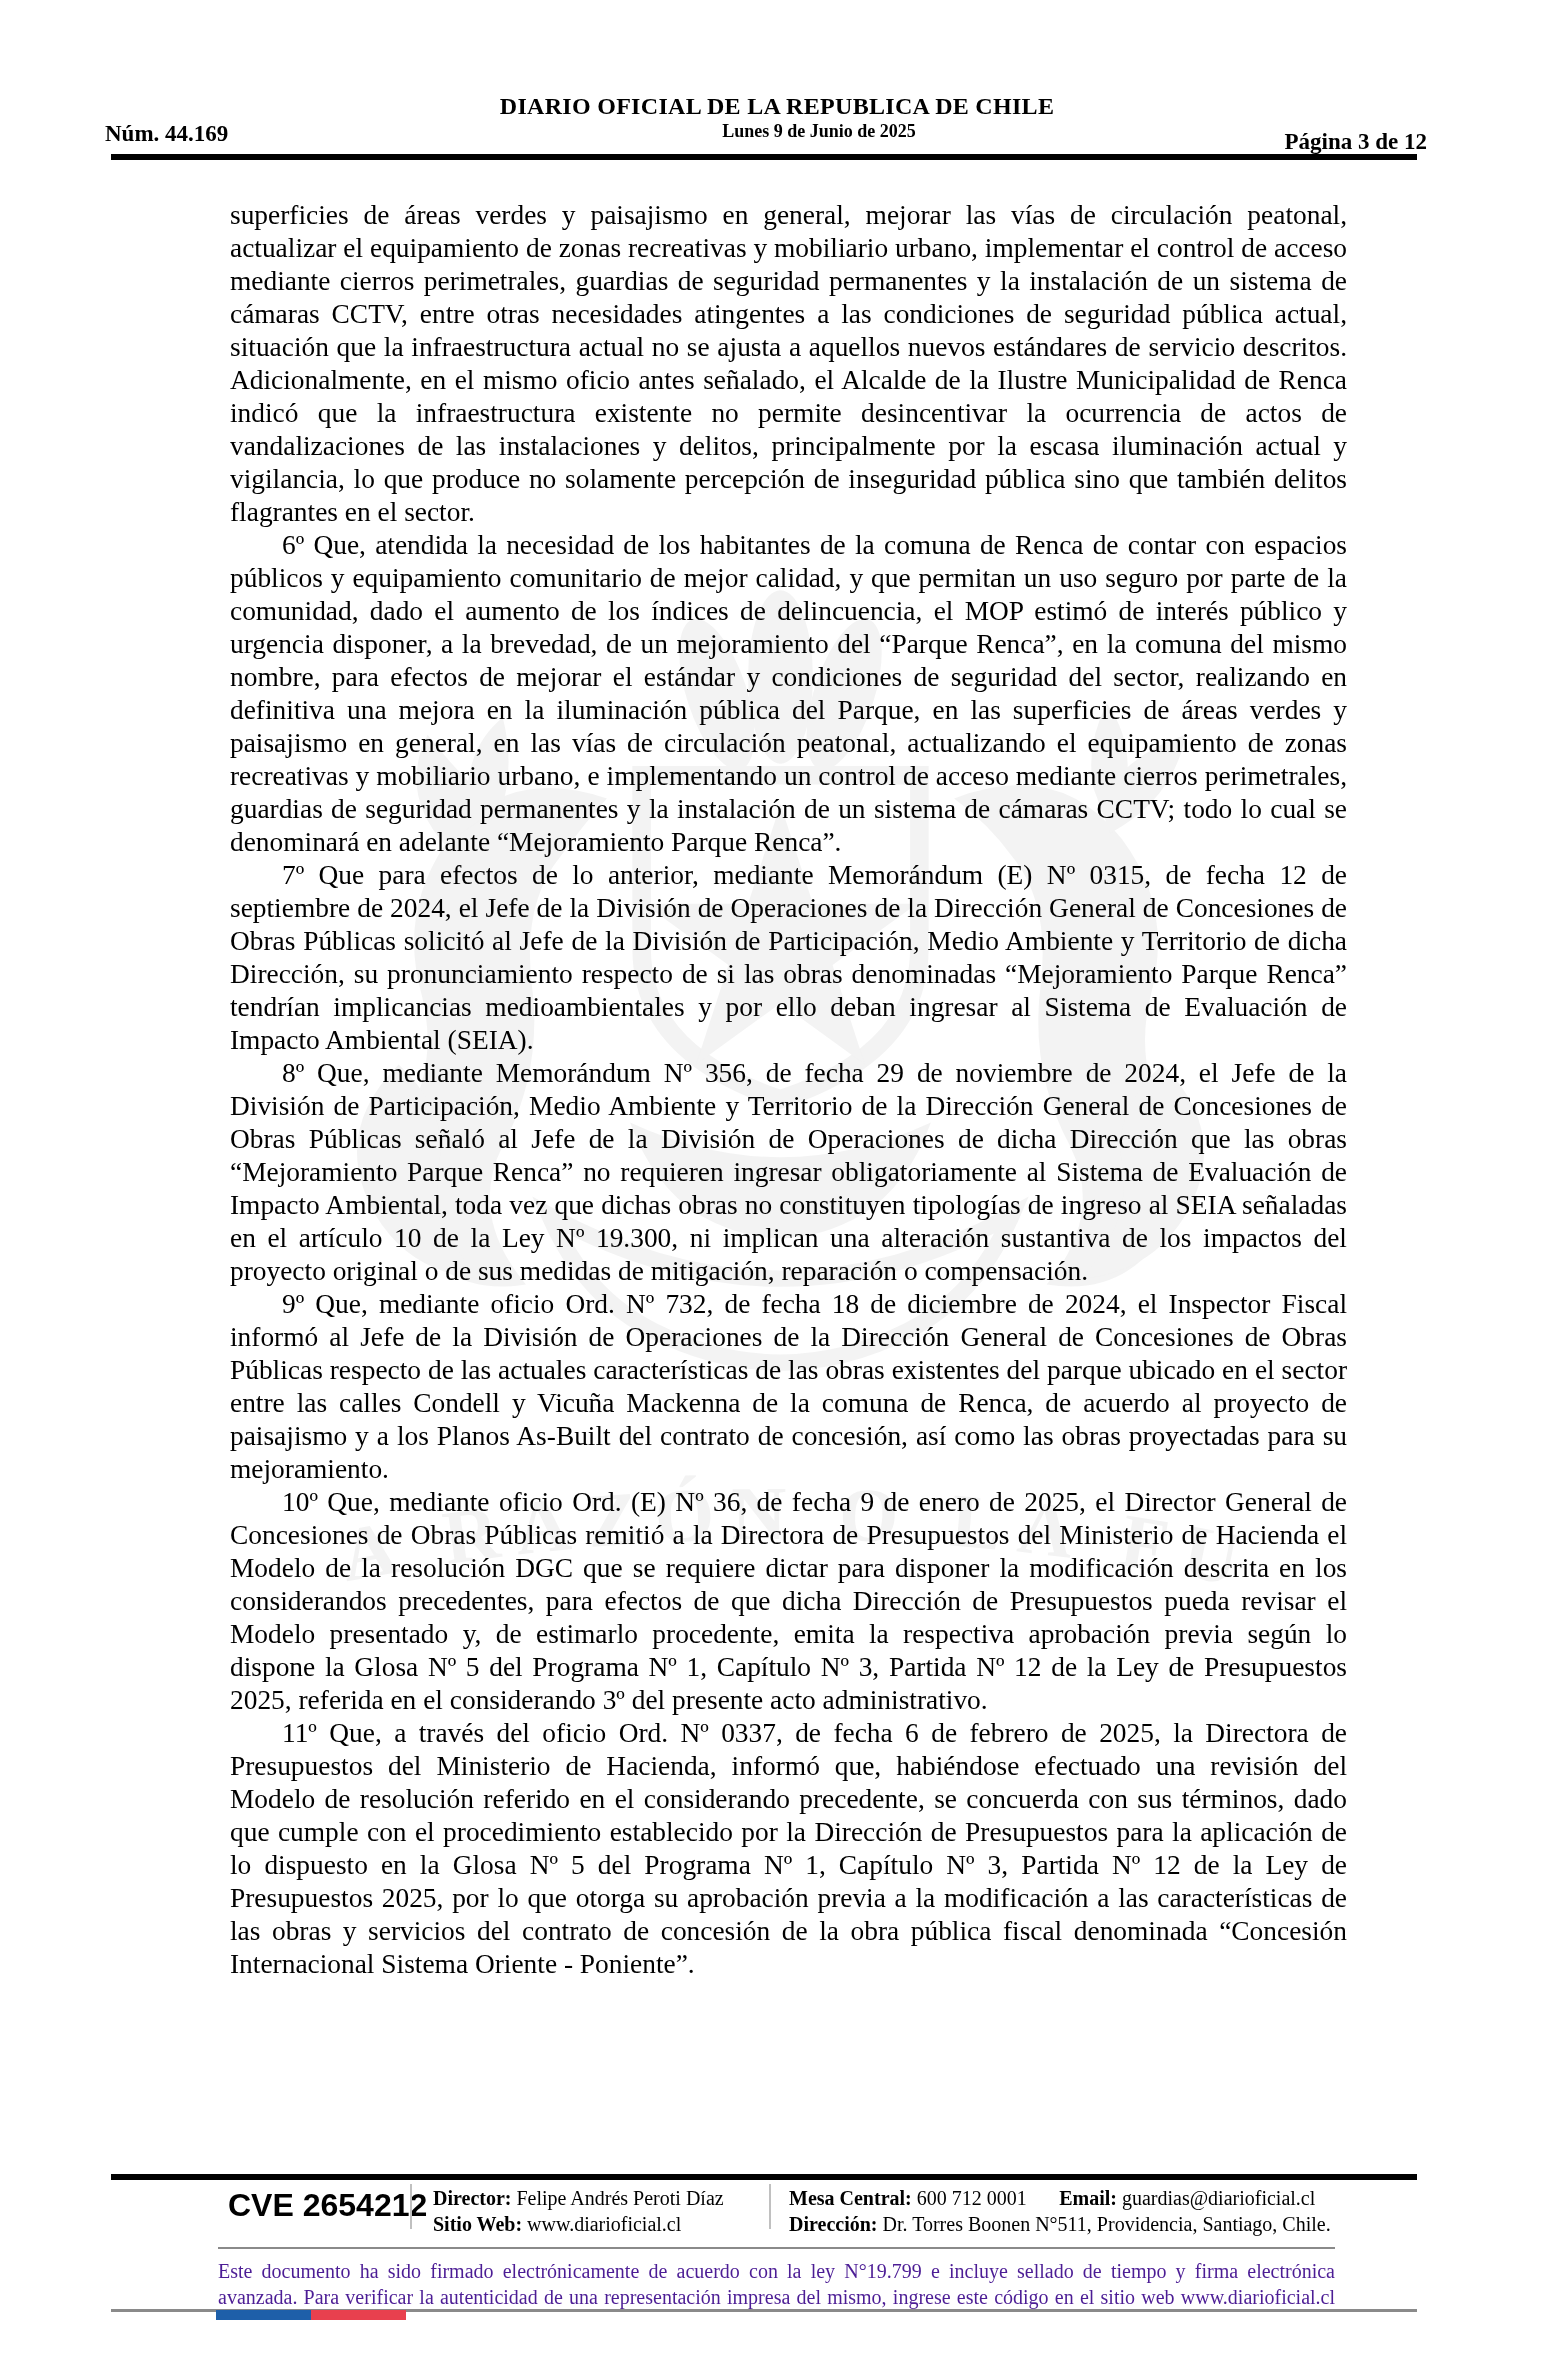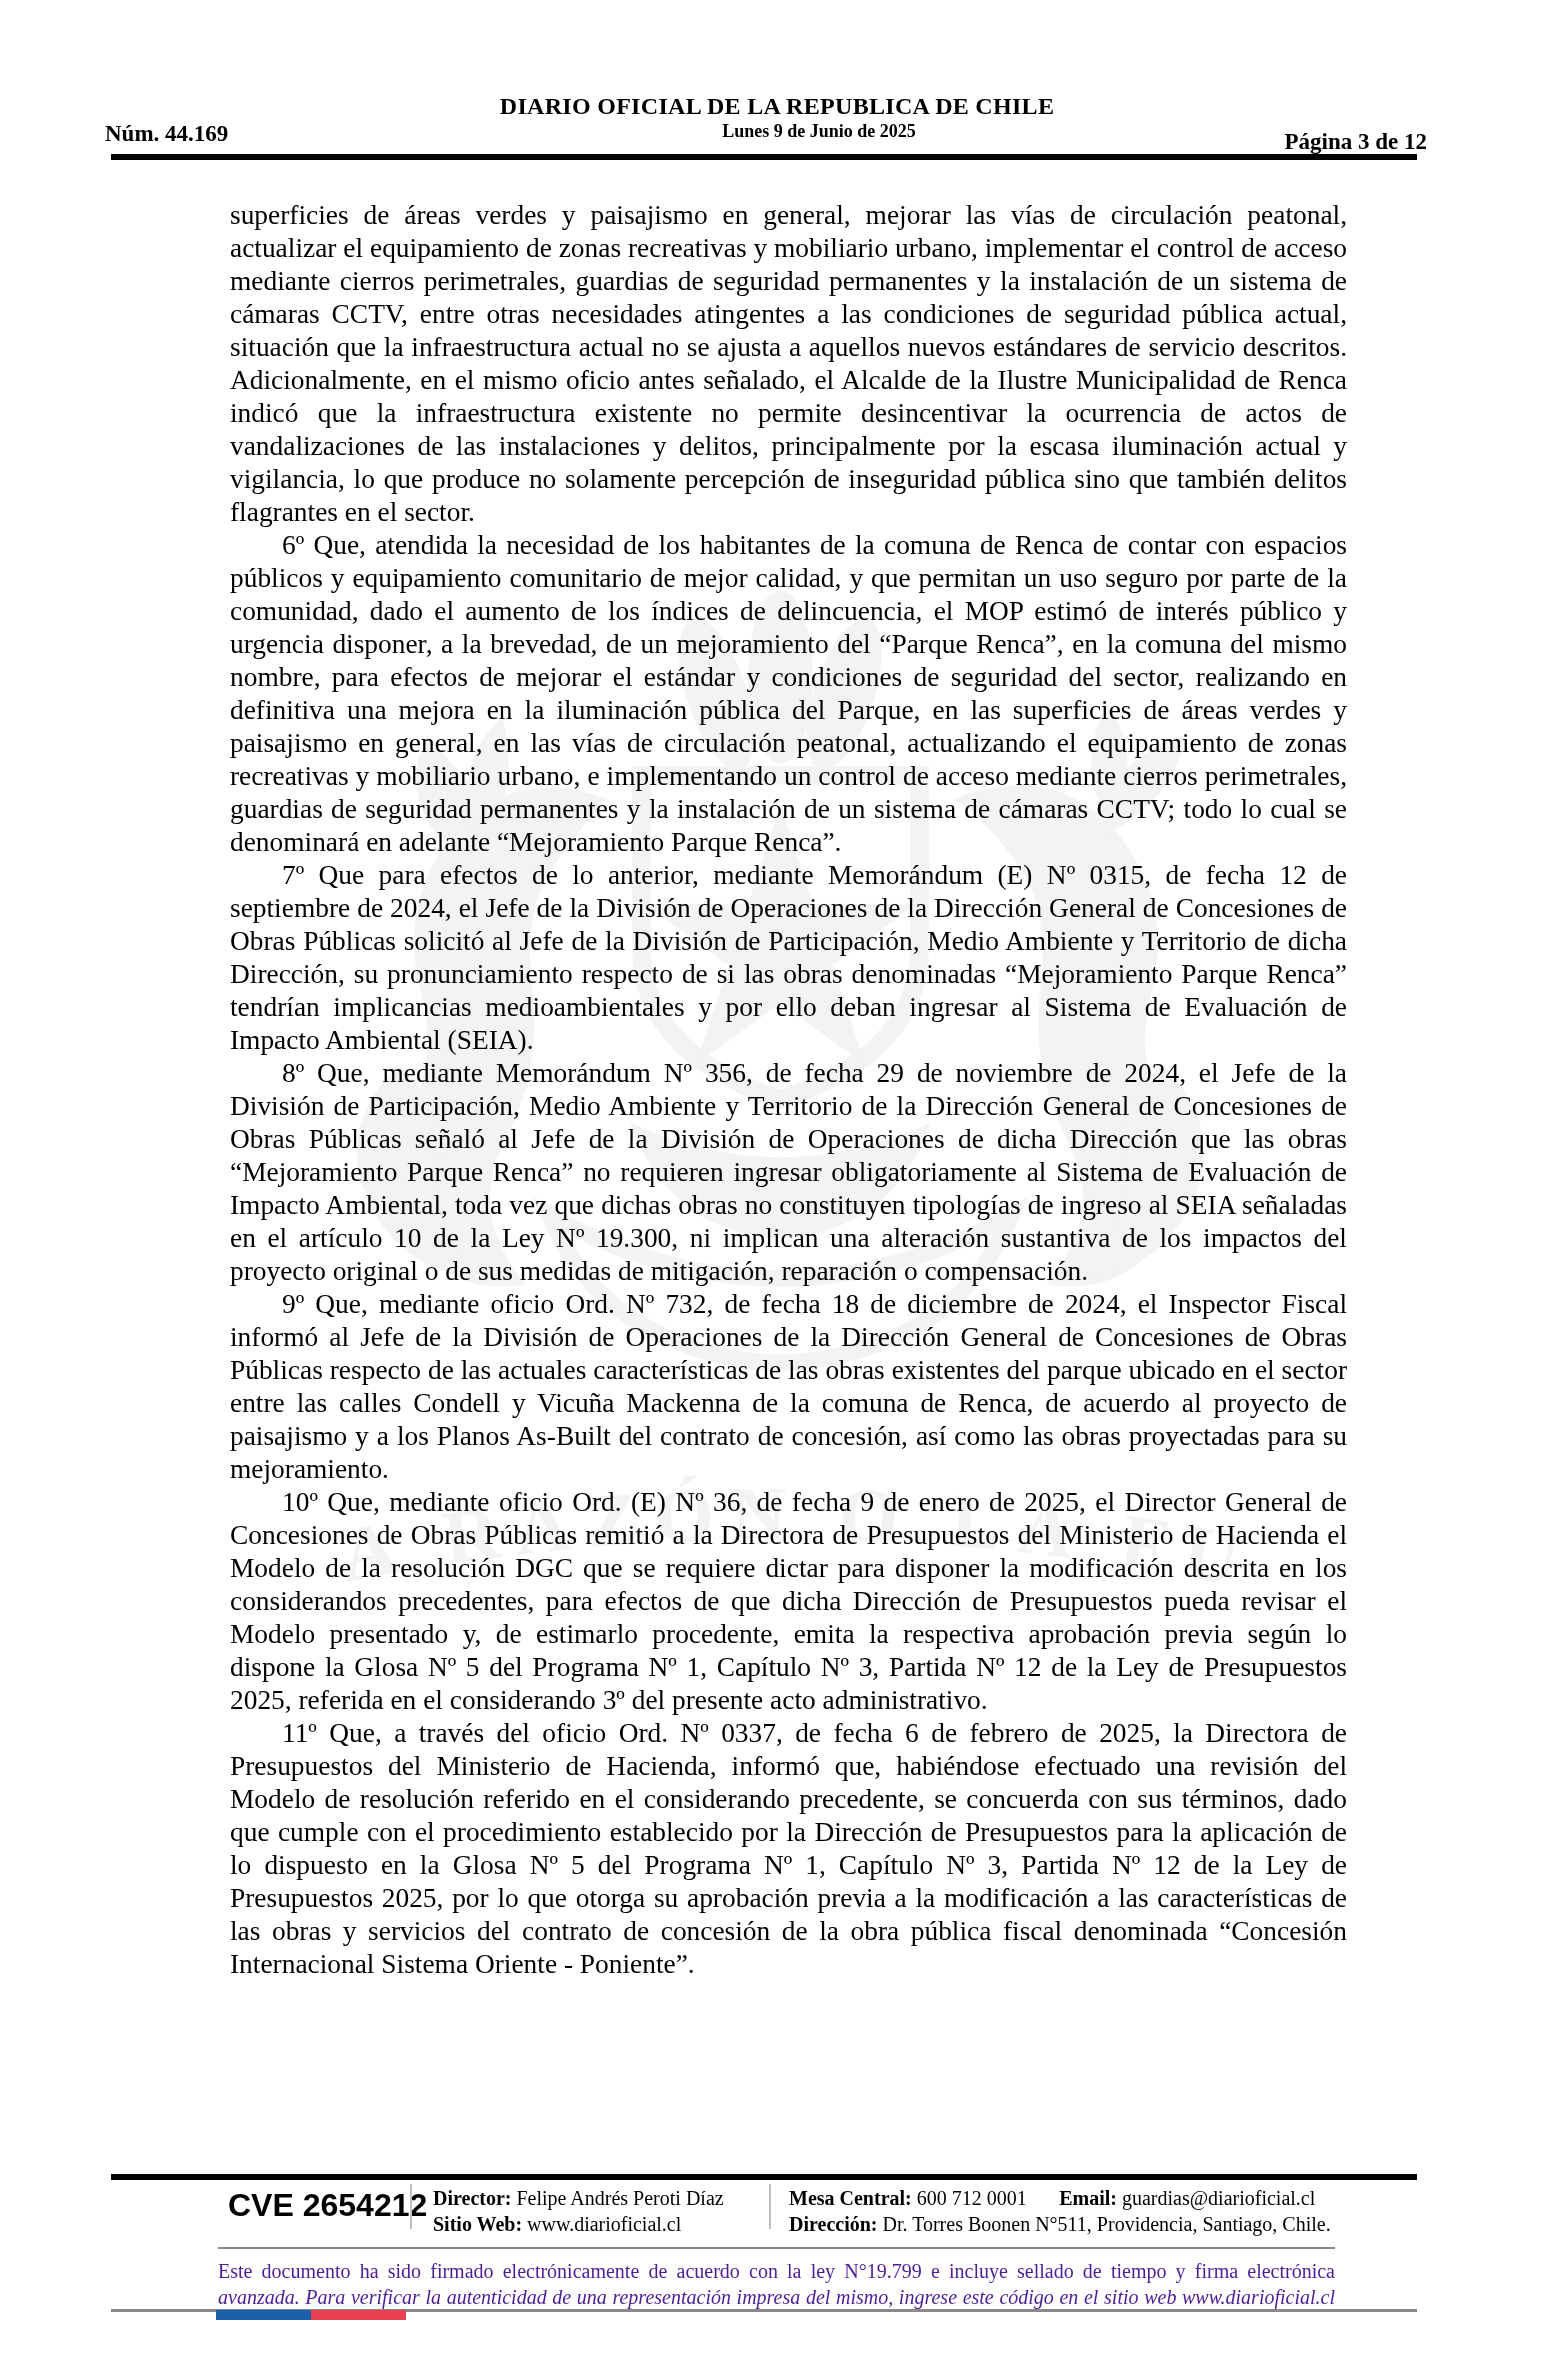--- a/index.html
+++ b/index.html
@@ -39,21 +39,21 @@
   .fi-web{left:433px;top:2212px;}
   .fi-mesa{left:789px;top:2186px;}
   .fi-addr{left:789px;top:2212px;}
   .gap-l{margin-left:27.4px;}
   .rule-gray{position:absolute;background:#8a8a8a;}
   .rule-gray1{left:218px;top:2247px;width:1117px;height:2.4px;}
   .rule-gray2{left:111px;top:2309px;width:1306px;height:3px;}
   .legal{position:absolute;left:218px;width:1117px;font-size:20px;line-height:25.6px;
     text-align:justify;text-align-last:justify;color:#4c1d95;}
   .legal1{top:2259px;}
-  .legal2{top:2285px;font-style:italic;}
+  .legal2{top:2285px;}
   .flag{position:absolute;left:216px;top:2310px;width:190px;height:9.8px;display:flex;}
   .flag .b{width:95px;height:9.8px;}
   .flag .r{width:95px;height:9.8px;}
 </style>
 </head>
 <body>
 
 <div class="page">
 
   <svg class="watermark" viewBox="0 0 900 980" xmlns="http://www.w3.org/2000/svg">

